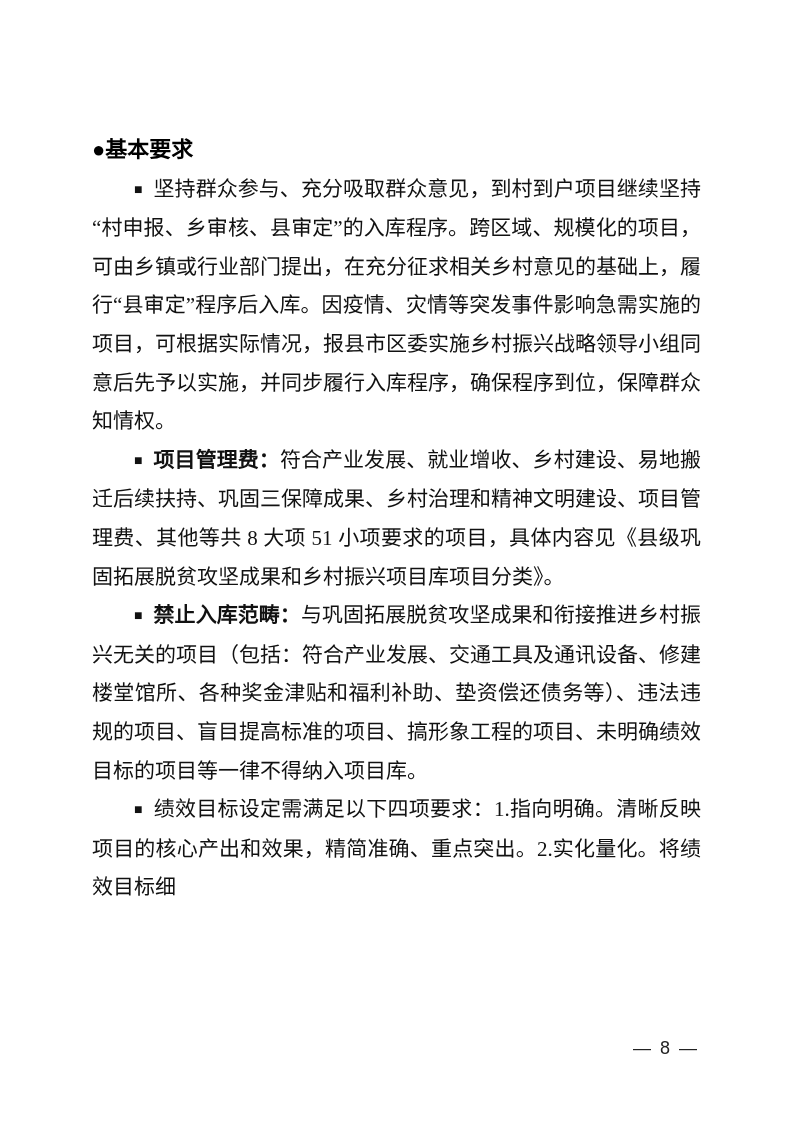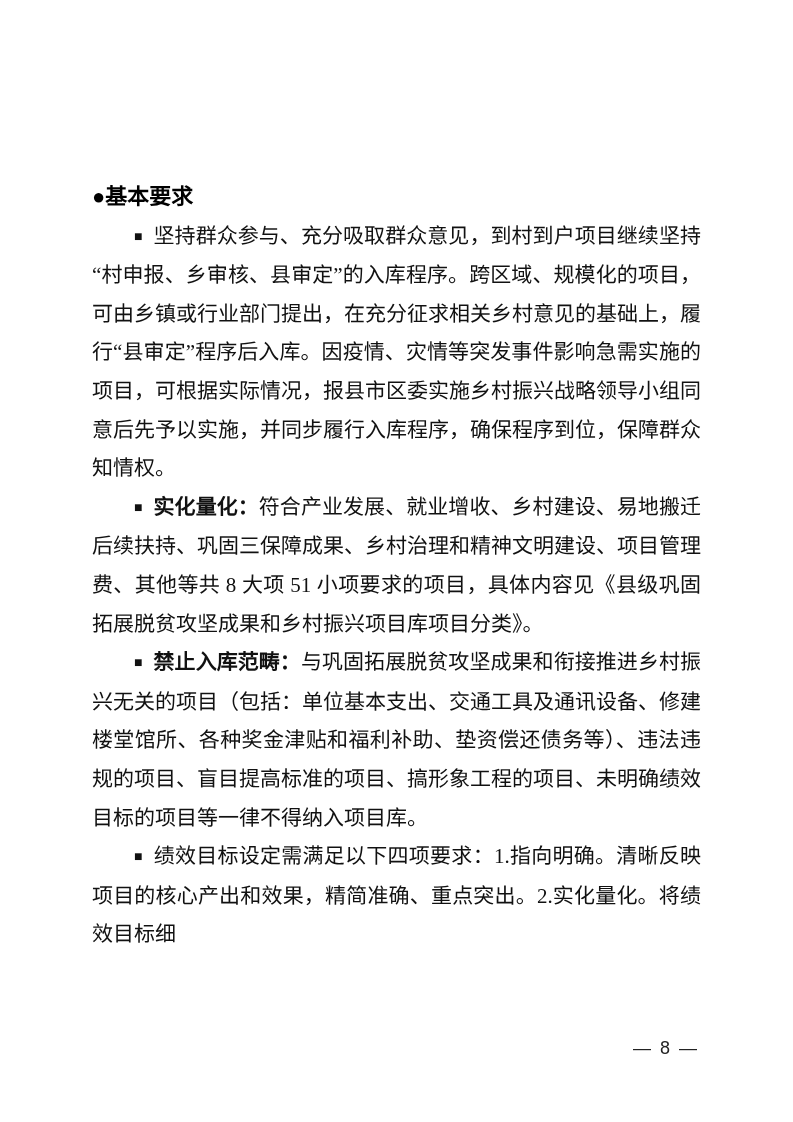--- a/index.html
+++ b/index.html
@@ -14,21 +14,20 @@
     background: #ffffff;
     overflow: hidden;
     font-family: "Liberation Serif", "DejaVu Serif", serif;
     color: #111111;
   }
   .content {
     position: absolute;
     left: 92px;
     right: 92px;
     top: 131px;
-    margin-top: 47px;
   }
   .heading {
     margin: 0;
     font-size: 22px;
     font-weight: bold;
     line-height: 38.6px;
     color: #000000;
   }
   .para {
     margin: 0;
@@ -63,22 +62,22 @@
 
 <div class="page">
   <div class="content">
 
     <h1 class="heading">●基本要求</h1>
 
     <p class="para"><span class="bullet">■</span><span class="lead"></span><span>坚持群众参与、充分吸取群众意见，到村到户项目继续坚持“村申报、乡审核、县审定”的入库程序。跨区域、规模化的项目，可由乡镇或行业部门提出，在充分征求相关乡村意见的基础上，履行“县审定”程序后入库。因疫情、灾情等突发事件影响急需实施的项目，可根据实际情况，报县市区委实施乡村振兴战略领导小组同意后先予以实施，并同步履行入库程序，确保程序到位，保障群众知情权。</span></p>
 
 
 
-    <p class="para"><span class="bullet">■</span><span class="lead">实化量化：</span><span>符合产业发展、就业增收、乡村建设、易地搬迁后续扶持、巩固三保障成果、乡村治理和精神文明建设、项目管理费、其他等共 8 大项 51 小项要求的项目，具体内容见《县级巩固拓展脱贫攻坚成果和乡村振兴项目库项目分类》。</span></p>
+    <p class="para"><span class="bullet">■</span><span class="lead">项目管理费：</span><span>符合产业发展、就业增收、乡村建设、易地搬迁后续扶持、巩固三保障成果、乡村治理和精神文明建设、项目管理费、其他等共 8 大项 51 小项要求的项目，具体内容见《县级巩固拓展脱贫攻坚成果和乡村振兴项目库项目分类》。</span></p>
 
-    <p class="para"><span class="bullet">■</span><span class="lead">禁止入库范畴：</span><span>与巩固拓展脱贫攻坚成果和衔接推进乡村振兴无关的项目（包括：单位基本支出、交通工具及通讯设备、修建楼堂馆所、各种奖金津贴和福利补助、垫资偿还债务等）、违法违规的项目、盲目提高标准的项目、搞形象工程的项目、未明确绩效目标的项目等一律不得纳入项目库。</span></p>
+    <p class="para"><span class="bullet">■</span><span class="lead">禁止入库范畴：</span><span>与巩固拓展脱贫攻坚成果和衔接推进乡村振兴无关的项目（包括：符合产业发展、交通工具及通讯设备、修建楼堂馆所、各种奖金津贴和福利补助、垫资偿还债务等）、违法违规的项目、盲目提高标准的项目、搞形象工程的项目、未明确绩效目标的项目等一律不得纳入项目库。</span></p>
 
     <p class="para"><span class="bullet">■</span><span class="lead"></span><span>绩效目标设定需满足以下四项要求：1.指向明确。清晰反映项目的核心产出和效果，精简准确、重点突出。2.实化量化。将绩效目标细</span></p>
 
   </div>
 
   <div class="footer">— 8 —</div>
 </div>
 
 </body></html>

